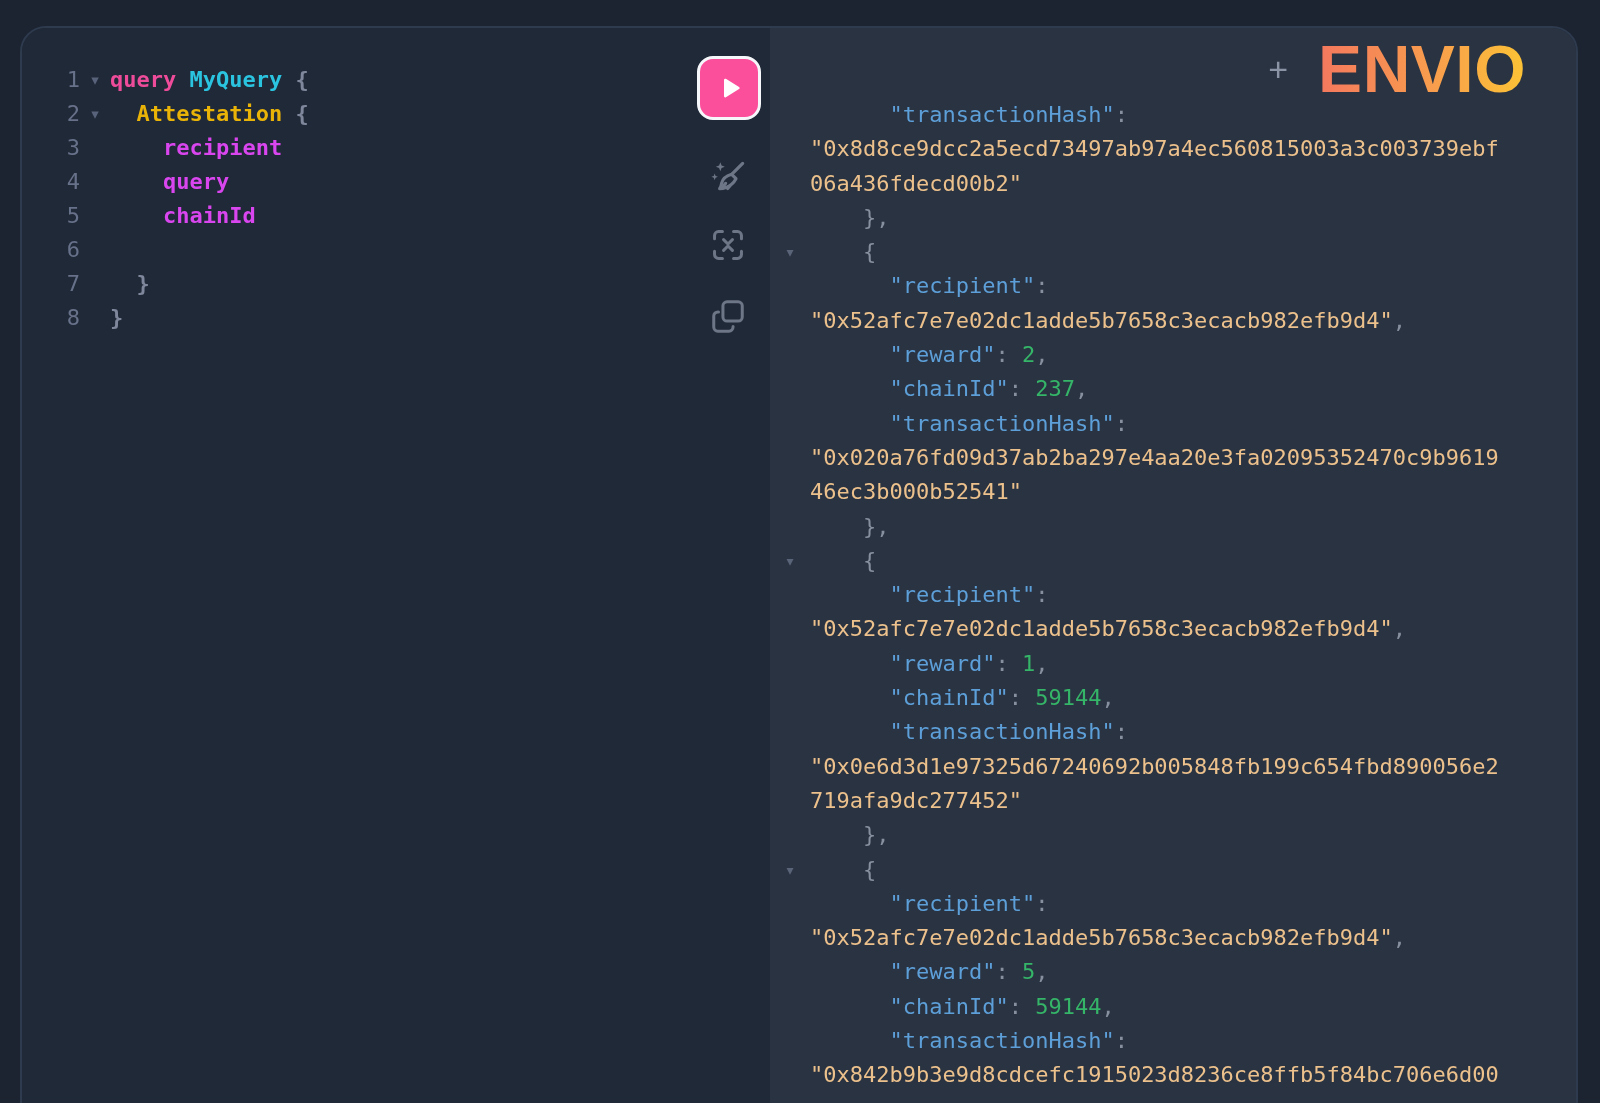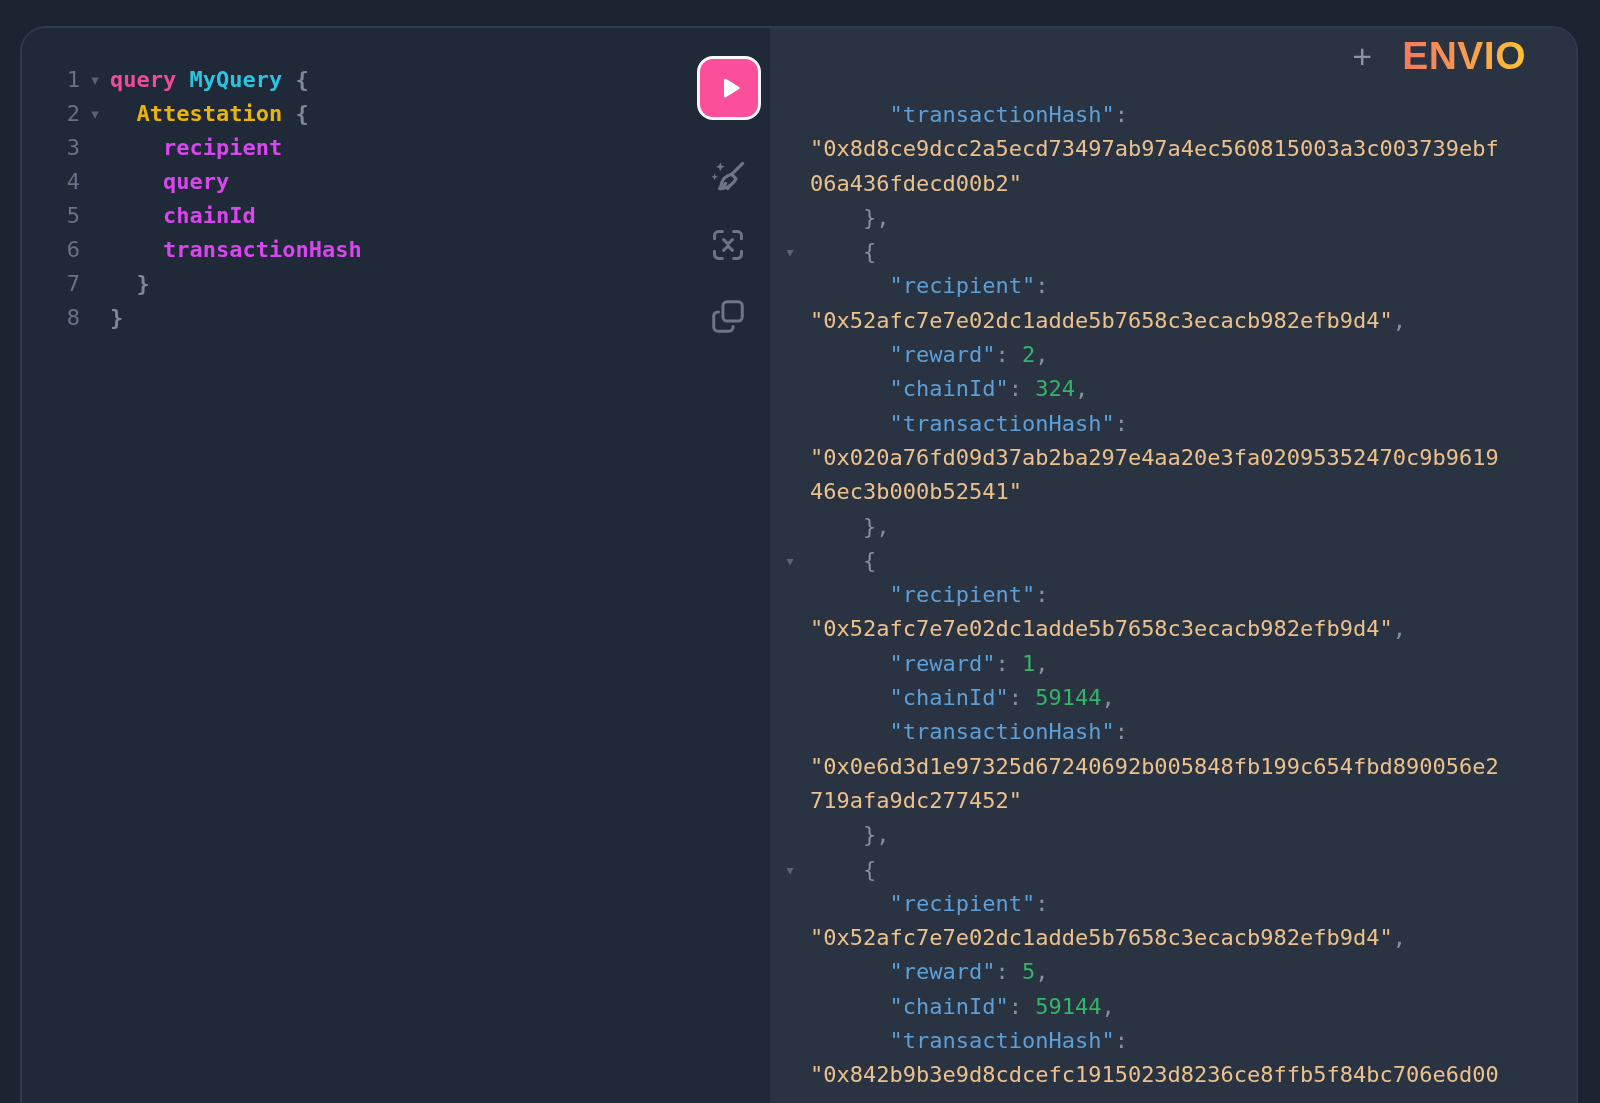--- a/index.html
+++ b/index.html
@@ -40,21 +40,21 @@
   .icon-btn svg { stroke:#6d7686; fill:none; stroke-width:1.9; stroke-linecap:round; stroke-linejoin:round; }
   .btn-prettify { top:128px; }
   .btn-merge    { top:195px; }
   .btn-copy     { top:266px; }
   
   .result-pane { position:relative; flex:1; background:#2a3342; }
   .brand-row { position:absolute; top:8px; right:50px; display:flex; align-items:center; gap:30px; z-index:2; }
   .plus-btn { font-family:"Liberation Sans",sans-serif; font-size:34px; font-weight:400;
               color:#8b94a5; line-height:1; }
   .logo {
-    font-family:"Liberation Sans",sans-serif; font-weight:bold; font-size:39px;
+    font-family:"Liberation Sans",sans-serif; font-weight:bold; font-size:66px;
     letter-spacing:0.5px; line-height:1;
     background:linear-gradient(90deg,#f4785e 0%,#f89d4d 55%,#fcc335 100%);
     -webkit-background-clip:text; background-clip:text; color:transparent;
   }
   .res-rows {
     padding-top:70px;
     font-family:"DejaVu Sans Mono","Liberation Mono",monospace;
     font-size:22px; line-height:34.3px;
   }
   .res-row { display:flex; height:34.3px; }
@@ -71,21 +71,21 @@
 
 <div class="window">
 
   <div class="editor-pane">
     <div class="ed-lines">
         <div class="ed-line"><span class="ed-num">1</span><span class="ed-fold">▾</span><span class="ed-code"><span class="tok-kw">query</span><span class="tok-pl"> </span><span class="tok-op">MyQuery</span><span class="tok-pl"> </span><span class="tok-pn">{</span></span></div>
         <div class="ed-line"><span class="ed-num">2</span><span class="ed-fold">▾</span><span class="ed-code"><span class="tok-pl">  </span><span class="tok-atr">Attestation</span><span class="tok-pl"> </span><span class="tok-pn">{</span></span></div>
         <div class="ed-line"><span class="ed-num">3</span><span class="ed-fold"></span><span class="ed-code"><span class="tok-pl">    </span><span class="tok-fld">recipient</span></span></div>
         <div class="ed-line"><span class="ed-num">4</span><span class="ed-fold"></span><span class="ed-code"><span class="tok-pl">    </span><span class="tok-fld">query</span></span></div>
         <div class="ed-line"><span class="ed-num">5</span><span class="ed-fold"></span><span class="ed-code"><span class="tok-pl">    </span><span class="tok-fld">chainId</span></span></div>
-        <div class="ed-line"><span class="ed-num">6</span><span class="ed-fold"></span><span class="ed-code"><span class="tok-pl">    </span><span class="tok-fld">transactionHash</span></span></div>
+        <div class="ed-line"><span class="ed-num">6</span><span class="ed-fold"></span></div>
         <div class="ed-line"><span class="ed-num">7</span><span class="ed-fold"></span><span class="ed-code"><span class="tok-pl">  </span><span class="tok-pn">}</span></span></div>
         <div class="ed-line"><span class="ed-num">8</span><span class="ed-fold"></span><span class="ed-code"><span class="tok-pn">}</span></span></div>
       </div>
 
     <div class="toolbar">
       <button class="play-btn">
         <svg width="30" height="30" viewBox="0 0 24 24">
           <polygon points="9,5.5 19.5,12 9,18.5" fill="#ffffff" stroke="#ffffff" stroke-width="2" stroke-linejoin="round"></polygon>
         </svg>
       </button>
@@ -154,21 +154,21 @@
         <div class="res-row">
           <span class="res-gutter"></span>
           <span class="res-code"><span class="tok-s">"0x52afc7e7e02dc1adde5b7658c3ecacb982efb9d4"</span><span class="tok-p">,</span></span>
         </div>
         <div class="res-row">
           <span class="res-gutter"></span>
           <span class="res-code"><span class="tok-pl">      </span><span class="tok-k">"reward"</span><span class="tok-p">: </span><span class="tok-n">2</span><span class="tok-p">,</span></span>
         </div>
         <div class="res-row">
           <span class="res-gutter"></span>
-          <span class="res-code"><span class="tok-pl">      </span><span class="tok-k">"chainId"</span><span class="tok-p">: </span><span class="tok-n">324</span><span class="tok-p">,</span></span>
+          <span class="res-code"><span class="tok-pl">      </span><span class="tok-k">"chainId"</span><span class="tok-p">: </span><span class="tok-n">237</span><span class="tok-p">,</span></span>
         </div>
         <div class="res-row">
           <span class="res-gutter"></span>
           <span class="res-code"><span class="tok-pl">      </span><span class="tok-k">"transactionHash"</span><span class="tok-p">:</span></span>
         </div>
         <div class="res-row">
           <span class="res-gutter"></span>
           <span class="res-code"><span class="tok-s">"0x020a76fd09d37ab2ba297e4aa20e3fa02095352470c9b9619</span></span>
         </div>
         <div class="res-row">

